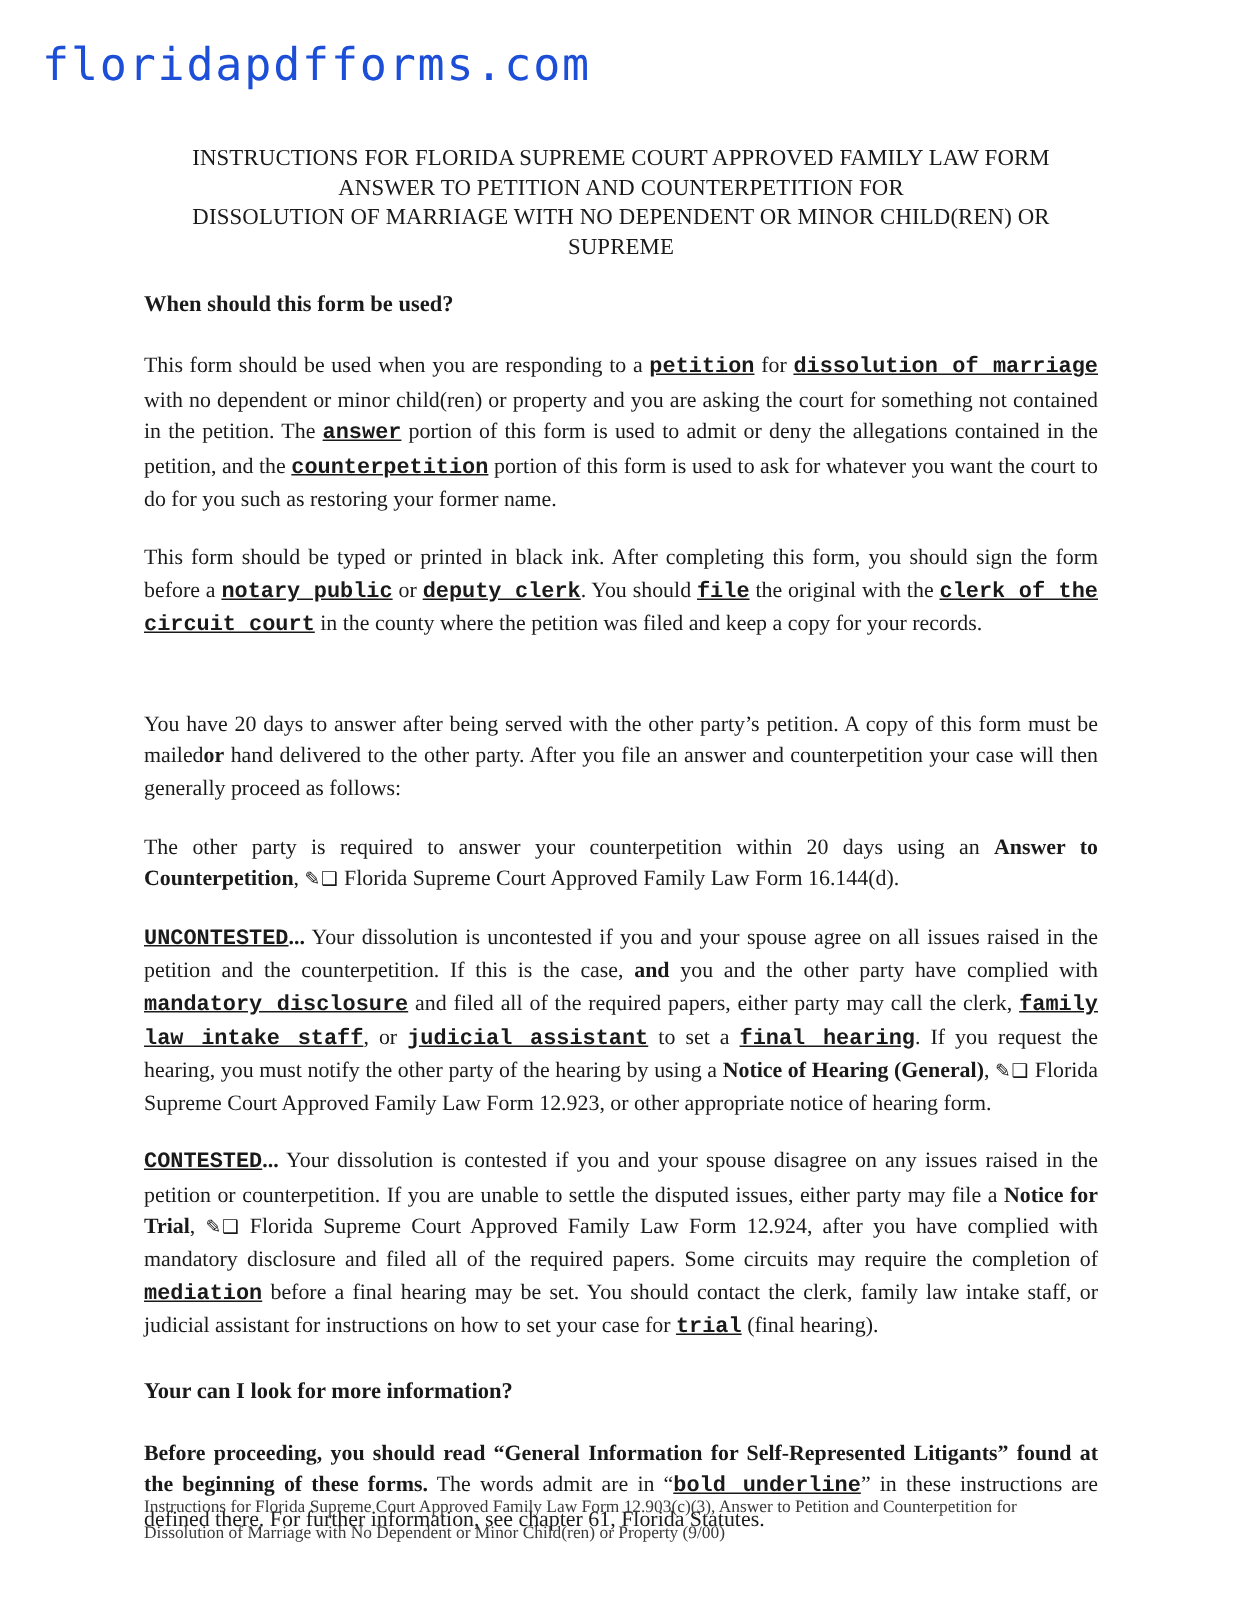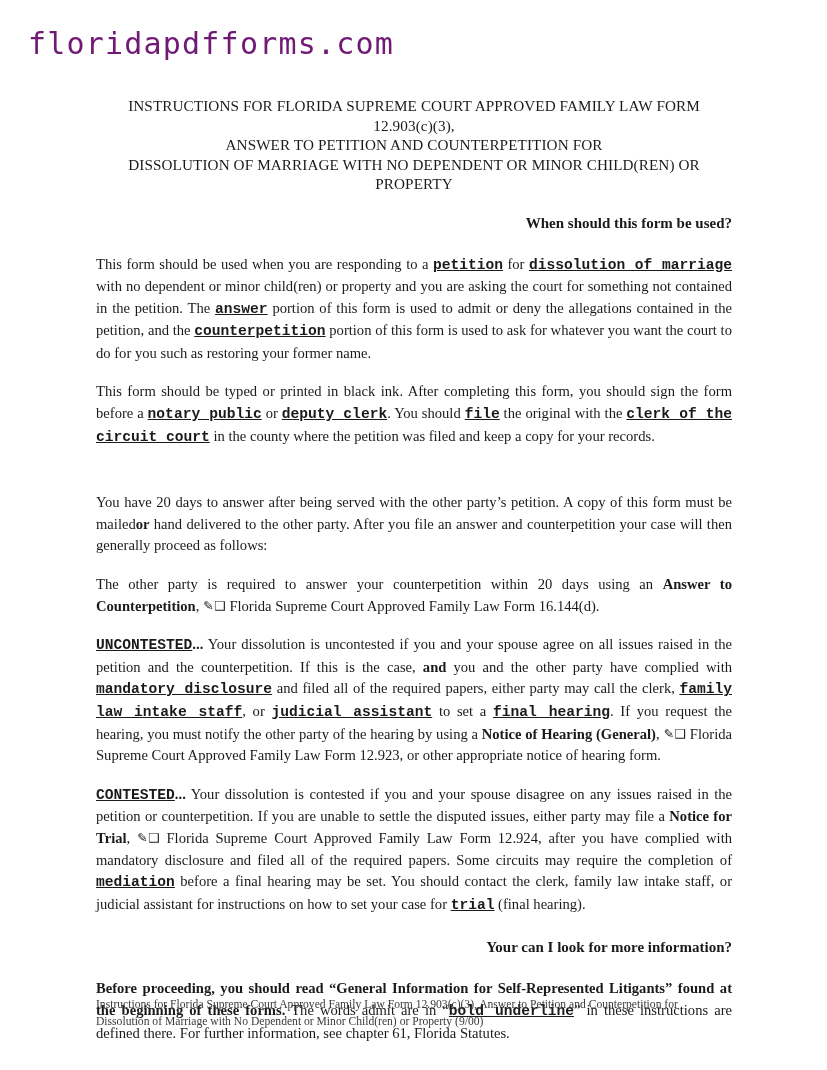--- a/index.html
+++ b/index.html
@@ -23,21 +23,21 @@
   }
 
   
   .site-header {
     position: absolute;
     left: 28px;
     top: 26px;
     font-family: "DejaVu Sans Mono", "Liberation Mono", monospace;
     font-size: 30px;
     letter-spacing: 1.2px;
-    color: #701a75;
+    color: #1d4ed8;
     white-space: nowrap;
   }
 
   
   .content {
     position: absolute;
     left: 96px;
     top: 96px;
     width: 636px;
   }
@@ -45,21 +45,21 @@
   .doc-title {
     text-align: center;
     font-size: 15.2px;
     line-height: 19.5px;
     letter-spacing: 0.1px;
     margin: 0 0 20px 0;
   }
   .doc-title .tline { display: block; font-family: Liberation Serif, serif; }
 
   h2.section-heading {
-    text-align: right;
+    text-align: left;
     font-size: 15px;
     font-weight: bold;
     margin: 0;
     padding: 0;
     line-height: 18px;
   }
 
   p.para {
     text-align: justify;
     font-size: 14.6px;
@@ -109,24 +109,23 @@
 <body>
 
 <div class="page">
 
   <div class="site-header">floridapdfforms.com</div>
 
   <div class="content">
 
     <div class="doc-title">
       <span class="tline">INSTRUCTIONS FOR FLORIDA SUPREME COURT APPROVED FAMILY LAW FORM</span>
-      <span class="tline">12.903(c)(3),</span>
       <span class="tline">ANSWER TO PETITION AND COUNTERPETITION FOR</span>
       <span class="tline">DISSOLUTION OF MARRIAGE WITH NO DEPENDENT OR MINOR CHILD(REN) OR</span>
-      <span class="tline">PROPERTY</span>
+      <span class="tline">SUPREME</span>
     </div>
 
     <h2 class="section-heading">When should this form be used?</h2>
 
     <div class="gap-lg"></div>
 
     <p class="para"><span>This form should be used when you are responding to a </span><span class="bu">petition</span><span> for </span><span class="bu">dissolution of marriage</span><span> with no dependent or minor child(ren) or property and you are asking the court for something not contained in the petition.  The </span><span class="bu">answer</span><span> portion of this form is used to admit or deny the allegations contained in the petition, and the </span><span class="bu">counterpetition</span><span> portion of this form is used to ask for whatever you want the court to do for you such as restoring your former name.</span></p>
 
     <div class="gap-md"></div>
 

